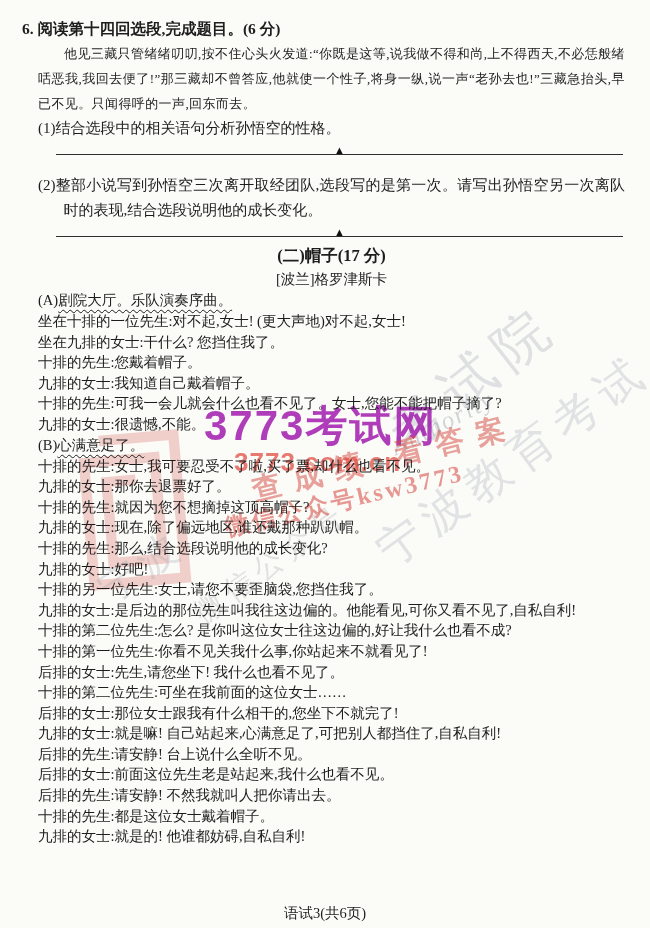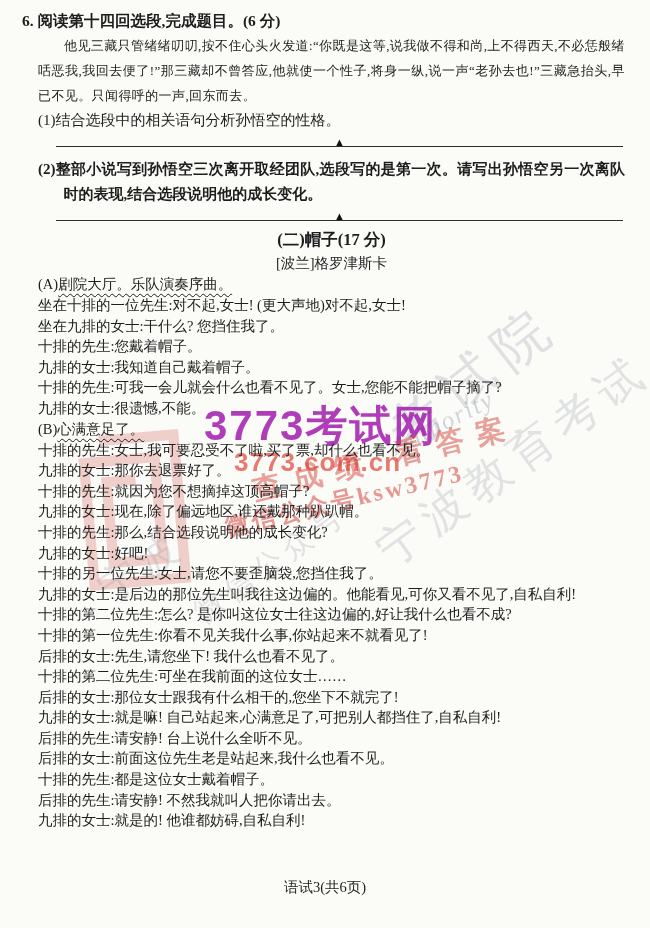--- a/index.html
+++ b/index.html
@@ -17,33 +17,33 @@
   .wm-site{left:204px;top:398px;font-size:42px;font-weight:bold;color:#a21caf;opacity:.85;letter-spacing:2px;font-family:"Liberation Sans",sans-serif;}
   .wm-url{left:234px;top:447px;font-size:26px;font-weight:bold;color:#e2554a;opacity:.78;letter-spacing:1px;font-family:"Liberation Sans",sans-serif;}
   .wm-slogan{left:248px;top:472px;font-size:29px;font-weight:bold;color:rgba(214,70,60,.5);transform:rotate(-14deg);transform-origin:left top;letter-spacing:13px;}
   .wm-wechat{left:222px;top:512px;font-size:24px;font-weight:bold;color:rgba(214,70,60,.55);transform:rotate(-13deg);transform-origin:left top;letter-spacing:3px;}
   .wm-gray1{left:418px;top:395px;font-size:54px;color:rgba(140,146,162,.26);transform:rotate(-38deg);transform-origin:left bottom;letter-spacing:12px;}
   .wm-gray2{left:400px;top:520px;font-size:45px;color:rgba(140,146,162,.24);transform:rotate(-36deg);transform-origin:left bottom;letter-spacing:9px;}
   .wm-gray-en{left:386px;top:436px;font-size:25px;font-style:italic;color:rgba(148,154,170,.4);transform:rotate(-27deg);transform-origin:left top;letter-spacing:2px;}
   .wm-gray-wechat{left:210px;top:592px;font-size:30px;color:rgba(158,158,168,.28);transform:rotate(-36deg);transform-origin:left bottom;letter-spacing:6px;}
   .wm-gray-corner{left:118px;top:560px;font-size:40px;color:rgba(150,155,168,.26);transform:rotate(-34deg);transform-origin:left bottom;letter-spacing:6px;}
   
-  .content{position:relative;z-index:1;padding:8px 25px 0 38px;}
+  .content{position:relative;z-index:1;padding:16px 25px 0 38px;}
   .q-head{font-size:15.5px;font-weight:600;margin-left:-16px;line-height:25px;}
   .excerpt{font-size:13px;line-height:25px;text-indent:2em;letter-spacing:.4px;text-align:justify;}
   .q-sub{font-size:15px;line-height:25px;}
-  .sub2{padding-left:1.7em;text-indent:-1.7em;margin-top:10px;text-align:justify;font-weight:bold;}
+  .sub2{padding-left:1.7em;text-indent:-1.7em;margin-top:18px;text-align:justify;}
   .sep{position:relative;height:13px;border-bottom:1.6px solid #2e2e2e;margin:0 2px 7px 18px;}
   .sep .tri{position:absolute;left:50%;bottom:-2px;transform:translateX(-50%);font-size:11px;line-height:1;color:#111;}
   .p-title{text-align:center;font-weight:bold;font-size:16.5px;line-height:24px;margin-top:1px;}
   .p-author{text-align:center;font-size:14.5px;line-height:22px;}
   .stage{font-size:14.5px;line-height:21px;}
   .wavy{text-decoration:underline;text-decoration-style:wavy;text-decoration-thickness:1px;text-underline-offset:4px;}
   .dline{font-size:14.5px;line-height:20.6px;white-space:nowrap;}
-  .footer{position:absolute;left:0;right:0;top:878px;text-align:center;font-size:14.5px;z-index:1;}
+  .footer{position:absolute;left:0;right:0;top:904px;text-align:center;font-size:14.5px;z-index:1;}
 </style>
 </head>
 <body>
 
 <svg class="wm wm-logo" viewBox="0 0 100 150">
   <path d="M22 6 H94 V144 H6 V26 H74 V124 H26 V46 H54" fill="none" stroke="#d4544a" stroke-width="10"></path>
 </svg>
 <div class="wm wm-gray1">考试院</div>
 <div class="wm wm-gray-en">Authority</div>
 <div class="wm wm-gray2">宁波教育考试</div>
@@ -94,19 +94,19 @@
       <div class="dline">十排的另一位先生:女士,请您不要歪脑袋,您挡住我了。</div>
       <div class="dline">九排的女士:是后边的那位先生叫我往这边偏的。他能看见,可你又看不见了,自私自利!</div>
       <div class="dline">十排的第二位先生:怎么? 是你叫这位女士往这边偏的,好让我什么也看不成?</div>
       <div class="dline">十排的第一位先生:你看不见关我什么事,你站起来不就看见了!</div>
       <div class="dline">后排的女士:先生,请您坐下! 我什么也看不见了。</div>
       <div class="dline">十排的第二位先生:可坐在我前面的这位女士……</div>
       <div class="dline">后排的女士:那位女士跟我有什么相干的,您坐下不就完了!</div>
       <div class="dline">九排的女士:就是嘛! 自己站起来,心满意足了,可把别人都挡住了,自私自利!</div>
       <div class="dline">后排的先生:请安静! 台上说什么全听不见。</div>
       <div class="dline">后排的女士:前面这位先生老是站起来,我什么也看不见。</div>
+      <div class="dline">后排的先生:请安静! 不然我就叫人把你请出去。</div>
       <div class="dline">十排的先生:都是这位女士戴着帽子。</div>
-      <div class="dline">后排的先生:请安静! 不然我就叫人把你请出去。</div>
       <div class="dline">九排的女士:就是的! 他谁都妨碍,自私自利!</div>
     </div>
 </div>
 
 <div class="footer">语试3(共6页)</div>
 
 </body></html>

